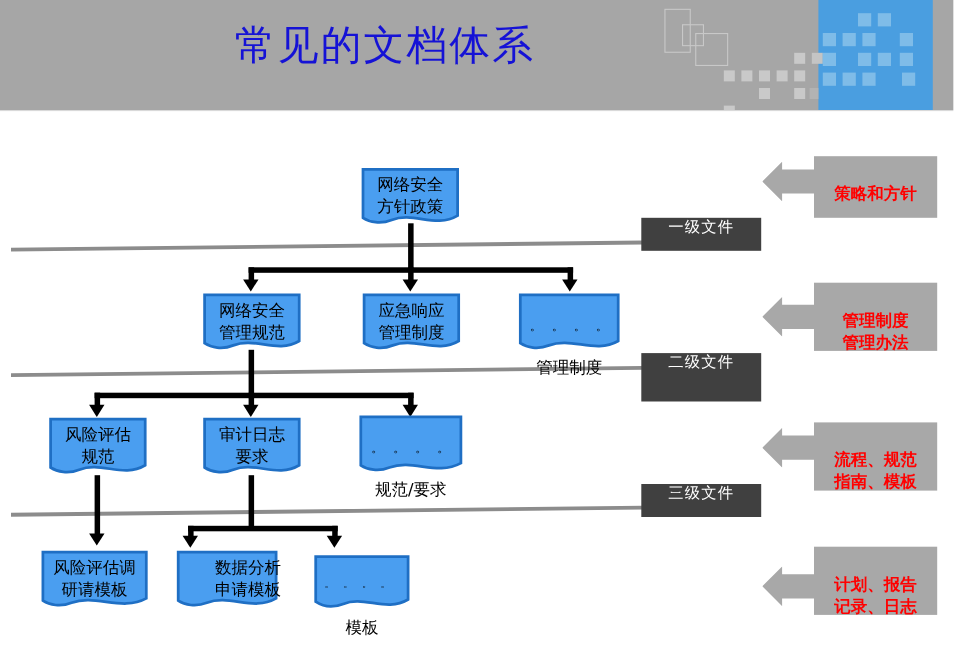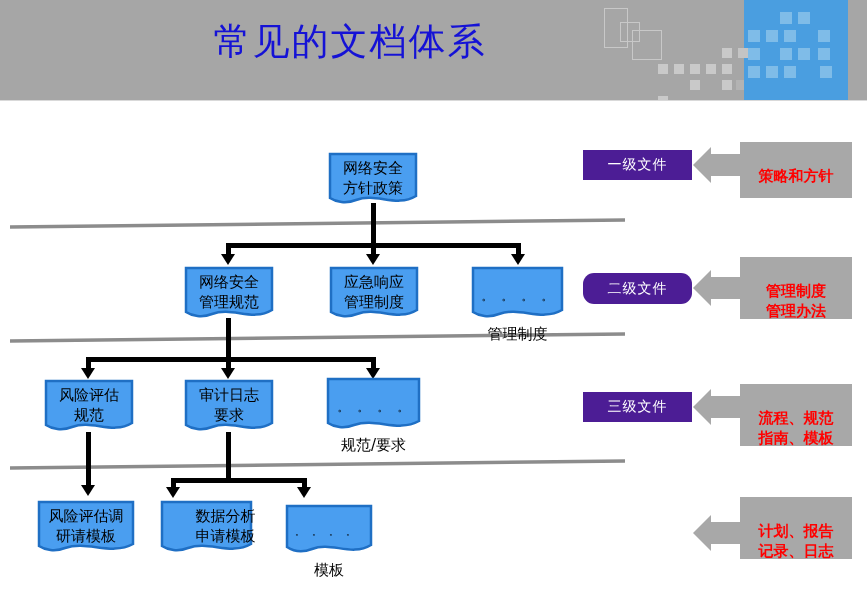--- a/index.html
+++ b/index.html
@@ -103,27 +103,27 @@
     position: absolute;
     width: 0; height: 0;
     border-left: 7px solid transparent;
     border-right: 7px solid transparent;
     border-top: 11px solid #000000;
   }
 
   
   .level-box {
     position: absolute;
-    background: #4c1d95;
+    background: #404040;
     color: #ffffff;
     font-size: 14px;
     display: flex;
-    align-items: center;
     justify-content: center;
     letter-spacing: 1px;
+    margin-top: 48px;
   }
   .level-arrow-wrap {
     position: absolute;
   }
   .desc-box {
     position: absolute;
     background: #a8a8a8;
     color: #ff0000;
     font-size: 15px;
     line-height: 20px;
@@ -310,21 +310,21 @@
   <div class="level-box" style="left:583px;top:150px;width:109px;height:30px;">
     <span>一级文件</span>
   </div>
   <svg class="level-arrow-wrap" style="left:693px;top:147px;width:48px;height:36px;" viewBox="0 0 48 36">
     <path d="M48 7 L48 29 L18 29 L18 36 L0 18 L18 0 L18 7 Z" fill="#a8a8a8"></path>
   </svg>
   <div class="desc-box" style="left:740px;top:142px;width:112px;height:56px;">
     <span>策略和方针</span>
   </div>
 
-  <div class="level-box" style="left:583px;top:273px;width:109px;height:31px;border-radius:11px;">
+  <div class="level-box" style="left:583px;top:273px;width:109px;height:44px;">
     <span>二级文件</span>
   </div>
   <svg class="level-arrow-wrap" style="left:693px;top:270px;width:48px;height:36px;" viewBox="0 0 48 36">
     <path d="M48 7 L48 29 L18 29 L18 36 L0 18 L18 0 L18 7 Z" fill="#a8a8a8"></path>
   </svg>
   <div class="desc-box" style="left:740px;top:257px;width:112px;height:62px;">
     <span>管理制度
 管理办法</span>
   </div>
 

